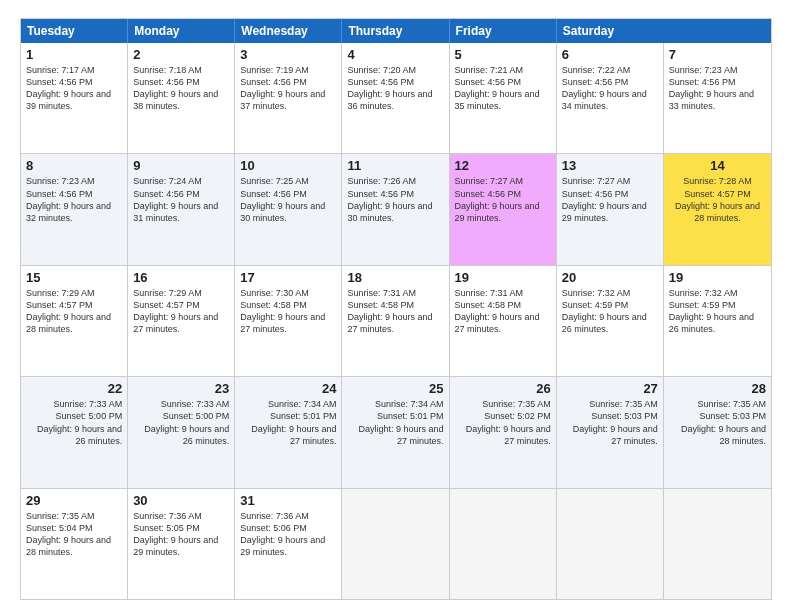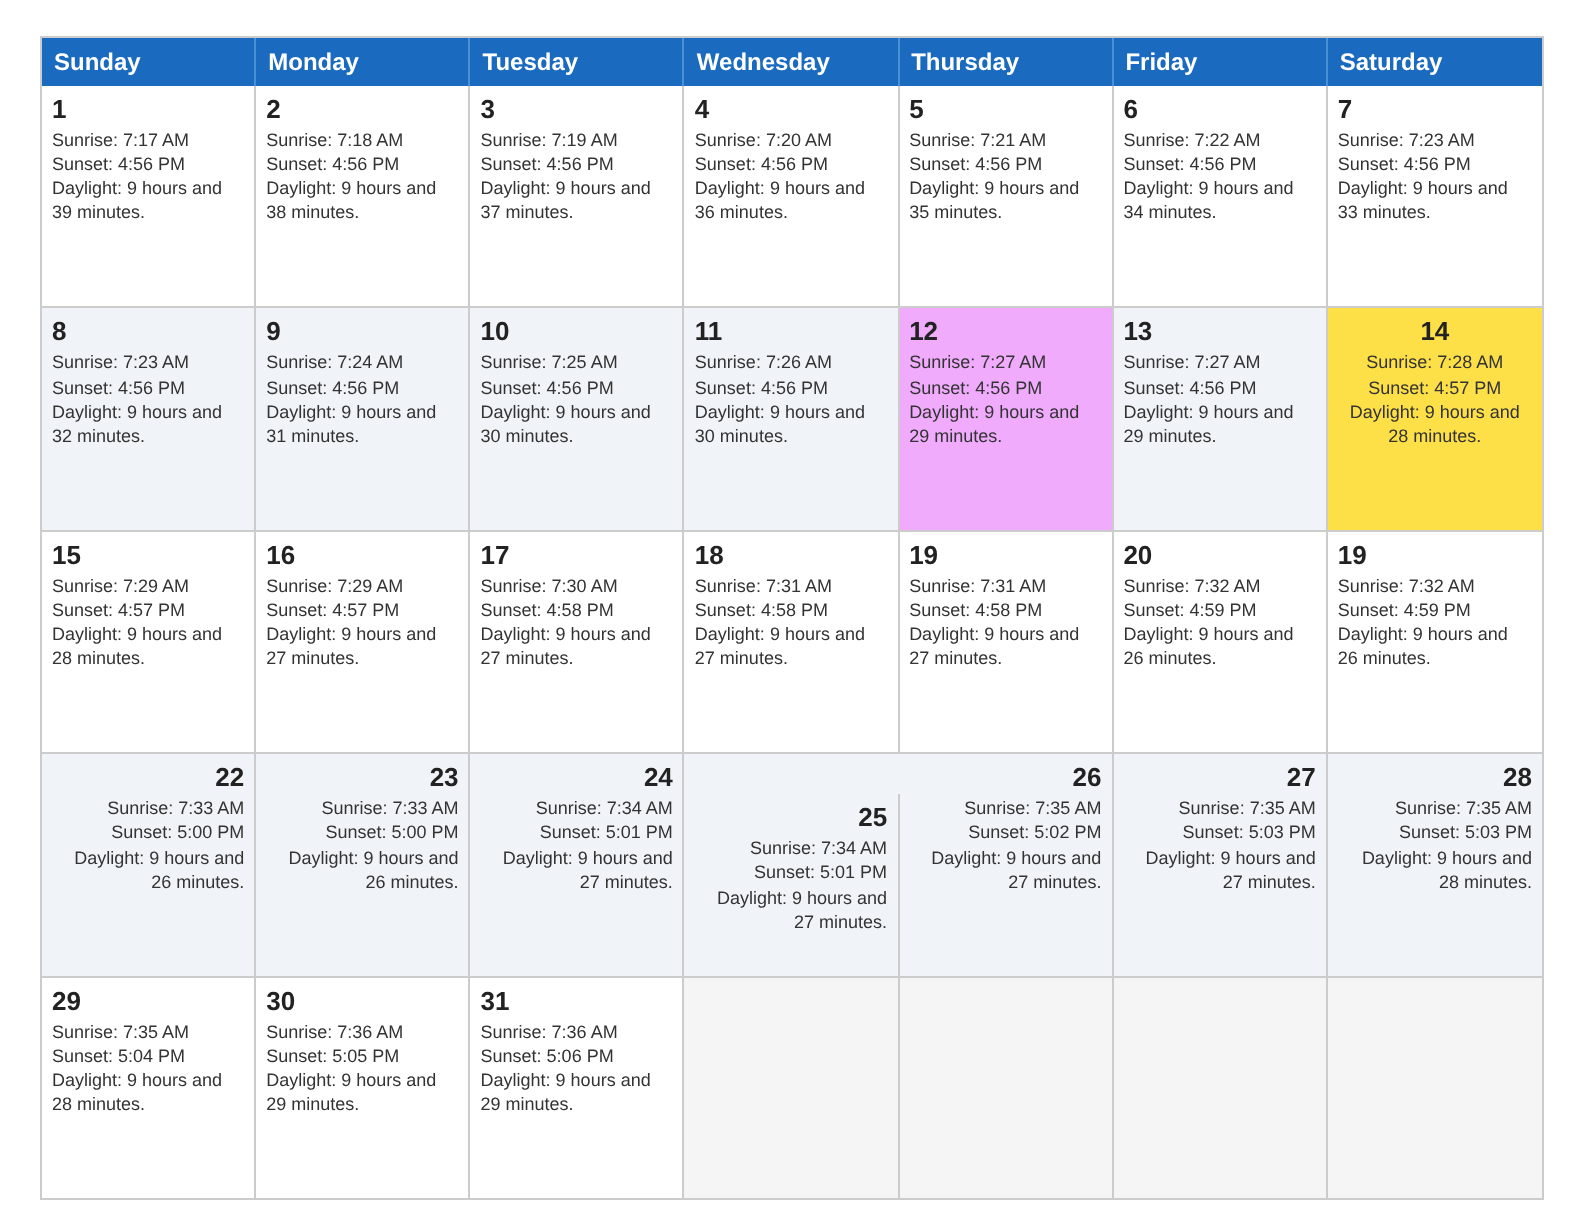--- a/index.html
+++ b/index.html
@@ -99,23 +99,22 @@
   </style>
 </head>
 <body>
 
 <div class="page">
 
 
   <div class="calendar">
 
     <div class="cal-header-row">
-      <div class="cal-header-cell">Sunday</div>
+      <div class="cal-header-cell">Tuesday</div>
       <div class="cal-header-cell">Monday</div>
-      <div class="cal-header-cell">Tuesday</div>
       <div class="cal-header-cell">Wednesday</div>
       <div class="cal-header-cell">Thursday</div>
       <div class="cal-header-cell">Friday</div>
       <div class="cal-header-cell">Saturday</div>
     </div>
 
     <div class="cal-body">
 
       <div class="cal-week">
         <div class="cal-cell">
@@ -216,21 +215,21 @@
           <div class="cell-info">Sunrise: 7:33 AM<br>Sunset: 5:00 PM<br>Daylight: 9 hours and 26 minutes.</div>
         </div>
         <div class="cal-cell" style="background:#f0f4f8;">
           <span class="day-num">23</span>
           <div class="cell-info">Sunrise: 7:33 AM<br>Sunset: 5:00 PM<br>Daylight: 9 hours and 26 minutes.</div>
         </div>
         <div class="cal-cell" style="background:#f0f4f8;">
           <span class="day-num">24</span>
           <div class="cell-info">Sunrise: 7:34 AM<br>Sunset: 5:01 PM<br>Daylight: 9 hours and 27 minutes.</div>
         </div>
-        <div class="cal-cell" style="background:#f0f4f8;margin-top:20px;">
+        <div class="cal-cell" style="background:#f0f4f8;">
           <span class="day-num">25</span>
           <div class="cell-info">Sunrise: 7:34 AM<br>Sunset: 5:01 PM<br>Daylight: 9 hours and 27 minutes.</div>
         </div>
         <div class="cal-cell" style="background:#f0f4f8;">
           <span class="day-num">26</span>
           <div class="cell-info">Sunrise: 7:35 AM<br>Sunset: 5:02 PM<br>Daylight: 9 hours and 27 minutes.</div>
         </div>
         <div class="cal-cell" style="background:#f0f4f8;">
           <span class="day-num">27</span>
           <div class="cell-info">Sunrise: 7:35 AM<br>Sunset: 5:03 PM<br>Daylight: 9 hours and 27 minutes.</div>

